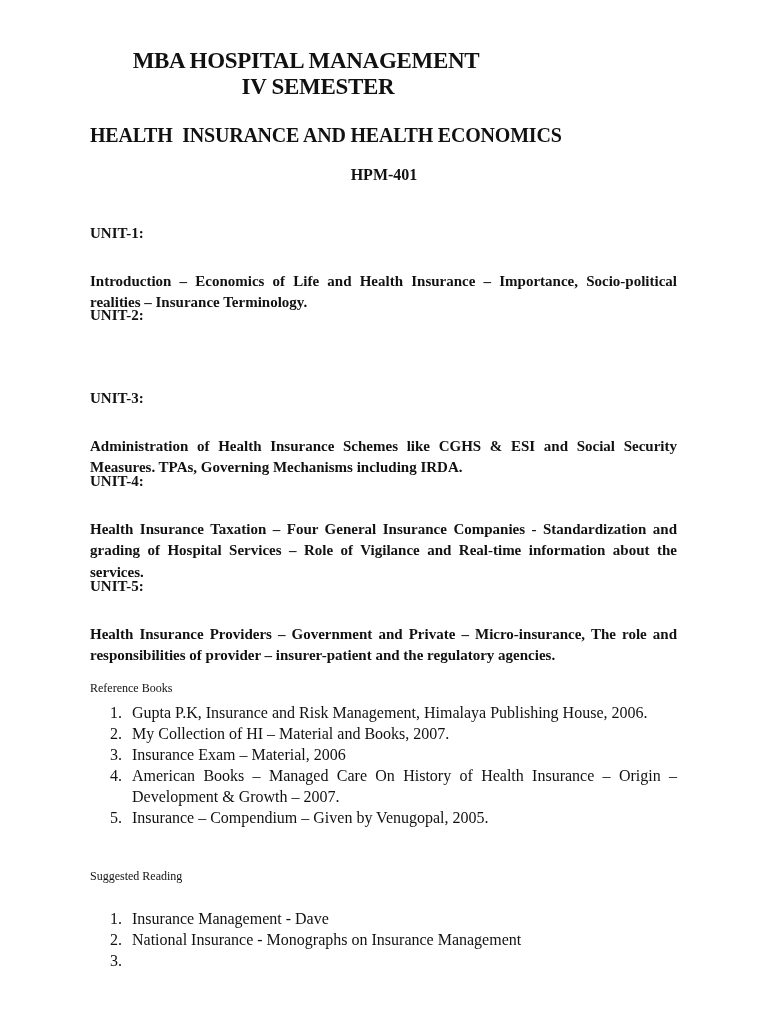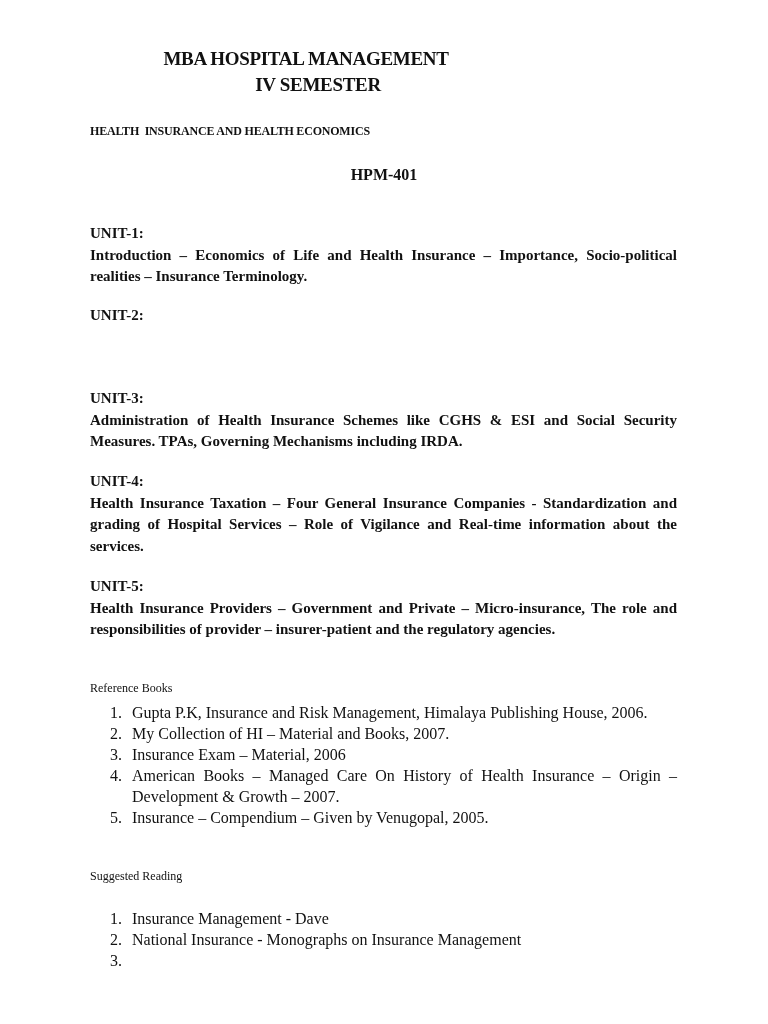--- a/index.html
+++ b/index.html
@@ -4,35 +4,35 @@
 <style>
   html, body { margin: 0; padding: 0; }
   body {
     width: 768px; height: 1024px; background: #ffffff; overflow: hidden;
     font-family: "Liberation Serif", "DejaVu Serif", serif;
     color: #111111;
   }
   .page { position: relative; width: 768px; height: 1024px; }
   .title {
     position: absolute; left: 0; width: 612px; text-align: center;
-    font-weight: bold; font-size: 19px; letter-spacing: -0.3px;
+    font-weight: bold; font-size: 23px; letter-spacing: -0.3px;
   }
   .h1 { top: 48px; }
   .h2 { top: 74px; margin-left: 12px; }
   .course-title {
     position: absolute; left: 90px; top: 124px;
-    font-weight: bold; font-size: 12px; letter-spacing: -0.2px; white-space: pre;
+    font-weight: bold; font-size: 20px; letter-spacing: -0.2px; white-space: pre;
   }
   .code {
     position: absolute; left: 0; width: 768px; text-align: center; top: 166px;
     font-weight: bold; font-size: 16px;
   }
   .unit { position: absolute; left: 90px; width: 587px; font-size: 15px; line-height: 21.5px; font-weight: bold; }
   .unit .label { display: block; }
-  .unit .body { display: block; text-align: justify; text-align-last: left; }
+  .unit .body { display: block; text-align: justify; text-align-last: left; margin-top: 26px; }
   .u1 { top: 223px; }
   .u2 { top: 305px; }
   .u3 { top: 388px; }
   .u4 { top: 471px; }
   .u5 { top: 576px; }
   .section-head { position: absolute; left: 90px; font-size: 12px; }
   .ref-head { top: 681px; }
   .sug-head { top: 869px; }
   ol.list {
     position: absolute; left: 90px; width: 587px; margin: 0; padding: 0;

